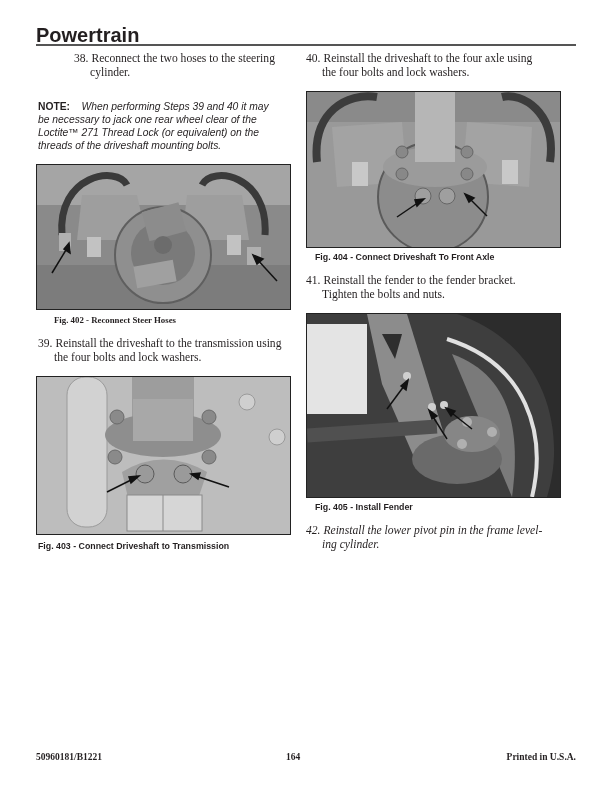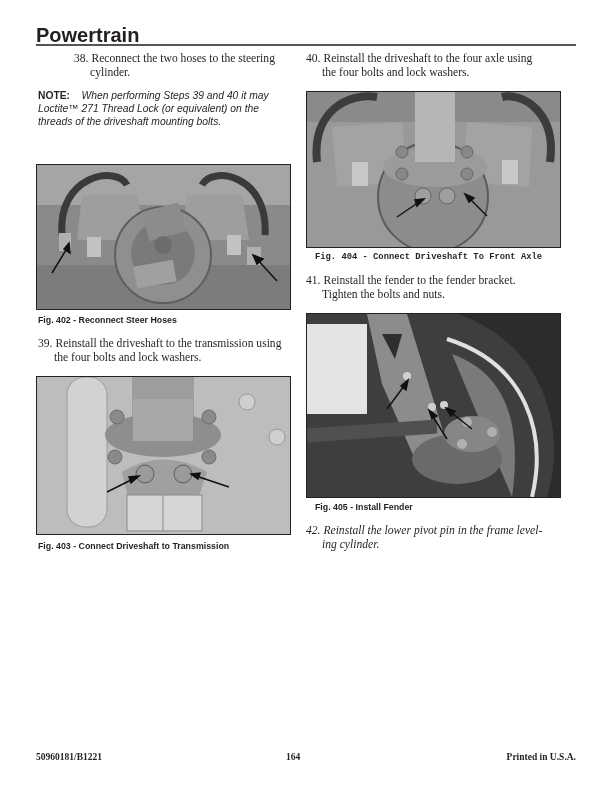--- a/index.html
+++ b/index.html
@@ -2,41 +2,42 @@
 <html><head>
 <meta charset="utf-8">
 <style>
   html, body { margin: 0; padding: 0; background: #fff; }
   body { width: 612px; height: 792px; position: relative; overflow: hidden; color: #231f20; }
   .abs { position: absolute; }
   .section-title { left: 36px; top: 24px; font-family: "Liberation Sans", sans-serif; font-weight: bold; font-size: 20px; }
   .rule { left: 36px; top: 44px; width: 540px; height: 1.5px; background: #555; }
   .step { font-family: "Liberation Serif", serif; font-size: 11.6px; line-height: 14px; }
   .step .cont { display: block; padding-left: 16px; }
-  .note { font-family: "Liberation Sans", sans-serif; font-size: 10.3px; line-height: 13px; font-style: italic; }
+  .note { font-family: "Liberation Sans", sans-serif; font-size: 10.3px; line-height: 13px; font-style: italic; margin-top: 11px; }
   .note b { font-style: normal; }
   .cap { font-family: "Liberation Sans", sans-serif; font-weight: bold; font-size: 8.8px; }
   .photo { border: 1.5px solid #222; overflow: hidden; background: #9a9a9a; }
   .photo svg { display: block; width: 100%; height: 100%; }
   .footer { font-family: Liberation Serif, serif; font-weight: bold; font-size: 9.5px; top: 752px; }
 </style>
 </head>
 <body>
 
 <div class="abs section-title">Powertrain</div>
 <div class="abs rule"></div>
 
 <div class="abs step" style="left:38px; top:52px; width:260px;margin-left:36px;">
   <span>38.</span>
   <span>Reconnect the two hoses to the steering</span>
   <span class="cont">cylinder.</span>
 </div>
 
 <div class="abs note" style="left:38px; top:89px; width:262px;">
   <div><b>NOTE:</b>&nbsp;&nbsp;&nbsp; <span>When performing Steps 39 and 40 it may</span></div>
+  <div>be necessary to jack one rear wheel clear of the</div>
   <div>Loctite™ 271 Thread Lock (or equivalent) on the</div>
   <div>threads of the driveshaft mounting bolts.</div>
 </div>
 
 <div class="abs photo" style="left:36px; top:164px; width:253px; height:144px;">
   <svg viewBox="0 0 253 144" preserveAspectRatio="none">
     <rect width="253" height="144" fill="#8a8a8a"></rect>
     <rect x="0" y="0" width="253" height="40" fill="#a5a5a5"></rect>
     <rect x="0" y="100" width="253" height="44" fill="#7c7c7c"></rect>
     <path d="M25 70 C 20 10, 80 0, 90 20" stroke="#3a3a3a" stroke-width="7" fill="none"></path>
@@ -53,21 +54,21 @@
     <rect x="190" y="70" width="14" height="20" fill="#c2c2c2"></rect>
     <rect x="210" y="82" width="14" height="18" fill="#b0b0b0"></rect>
     <g stroke="#111" stroke-width="1.5" fill="#111">
       <line x1="15" y1="108" x2="32" y2="80"></line>
       <polygon points="32,78 33,88 27,84"></polygon>
       <line x1="240" y1="116" x2="218" y2="92"></line>
       <polygon points="216,90 226,94 220,99"></polygon>
     </g>
   </svg>
 </div>
-<div class="abs cap" style="left:38px; top:315px;">Fig. 402 -  Reconnect Steer Hoses</div>
+<div class="abs cap" style="left:54px; top:315px;font-family:Liberation Serif, serif;">Fig. 402 -  Reconnect Steer Hoses</div>
 
 <div class="abs step" style="left:38px; top:337px; width:262px;">
   <span>39.</span>
   <span>Reinstall the driveshaft to the transmission using</span>
   <span class="cont">the four bolts and lock washers.</span>
 </div>
 
 <div class="abs photo" style="left:36px; top:376px; width:253px; height:157px;">
   <svg viewBox="0 0 253 157" preserveAspectRatio="none">
     <rect width="253" height="157" fill="#c8c8c8"></rect>
@@ -124,21 +125,21 @@
     <circle cx="116" cy="104" r="8" fill="#9f9f9f" stroke="#666"></circle>
     <circle cx="140" cy="104" r="8" fill="#9f9f9f" stroke="#666"></circle>
     <g stroke="#111" stroke-width="1.5" fill="#111">
       <line x1="90" y1="125" x2="115" y2="108"></line>
       <polygon points="117,107 110,114 108,108"></polygon>
       <line x1="180" y1="124" x2="160" y2="104"></line>
       <polygon points="158,102 167,106 162,110"></polygon>
     </g>
   </svg>
 </div>
-<div class="abs cap" style="left:315px; top:252px;font-family:Liberation Mono, monospace;">Fig. 404 -  Connect Driveshaft To Front Axle</div>
+<div class="abs cap" style="left:315px; top:252px;">Fig. 404 -  Connect Driveshaft To Front Axle</div>
 
 <div class="abs step" style="left:306px; top:274px; width:268px;">
   <span>41.</span>
   <span>Reinstall the fender to the fender bracket.</span>
   <span class="cont">Tighten the bolts and nuts.</span>
 </div>
 
 <div class="abs photo" style="left:306px; top:313px; width:253px; height:183px;">
   <svg viewBox="0 0 253 183" preserveAspectRatio="none">
     <rect width="253" height="183" fill="#3e3e3e"></rect>

